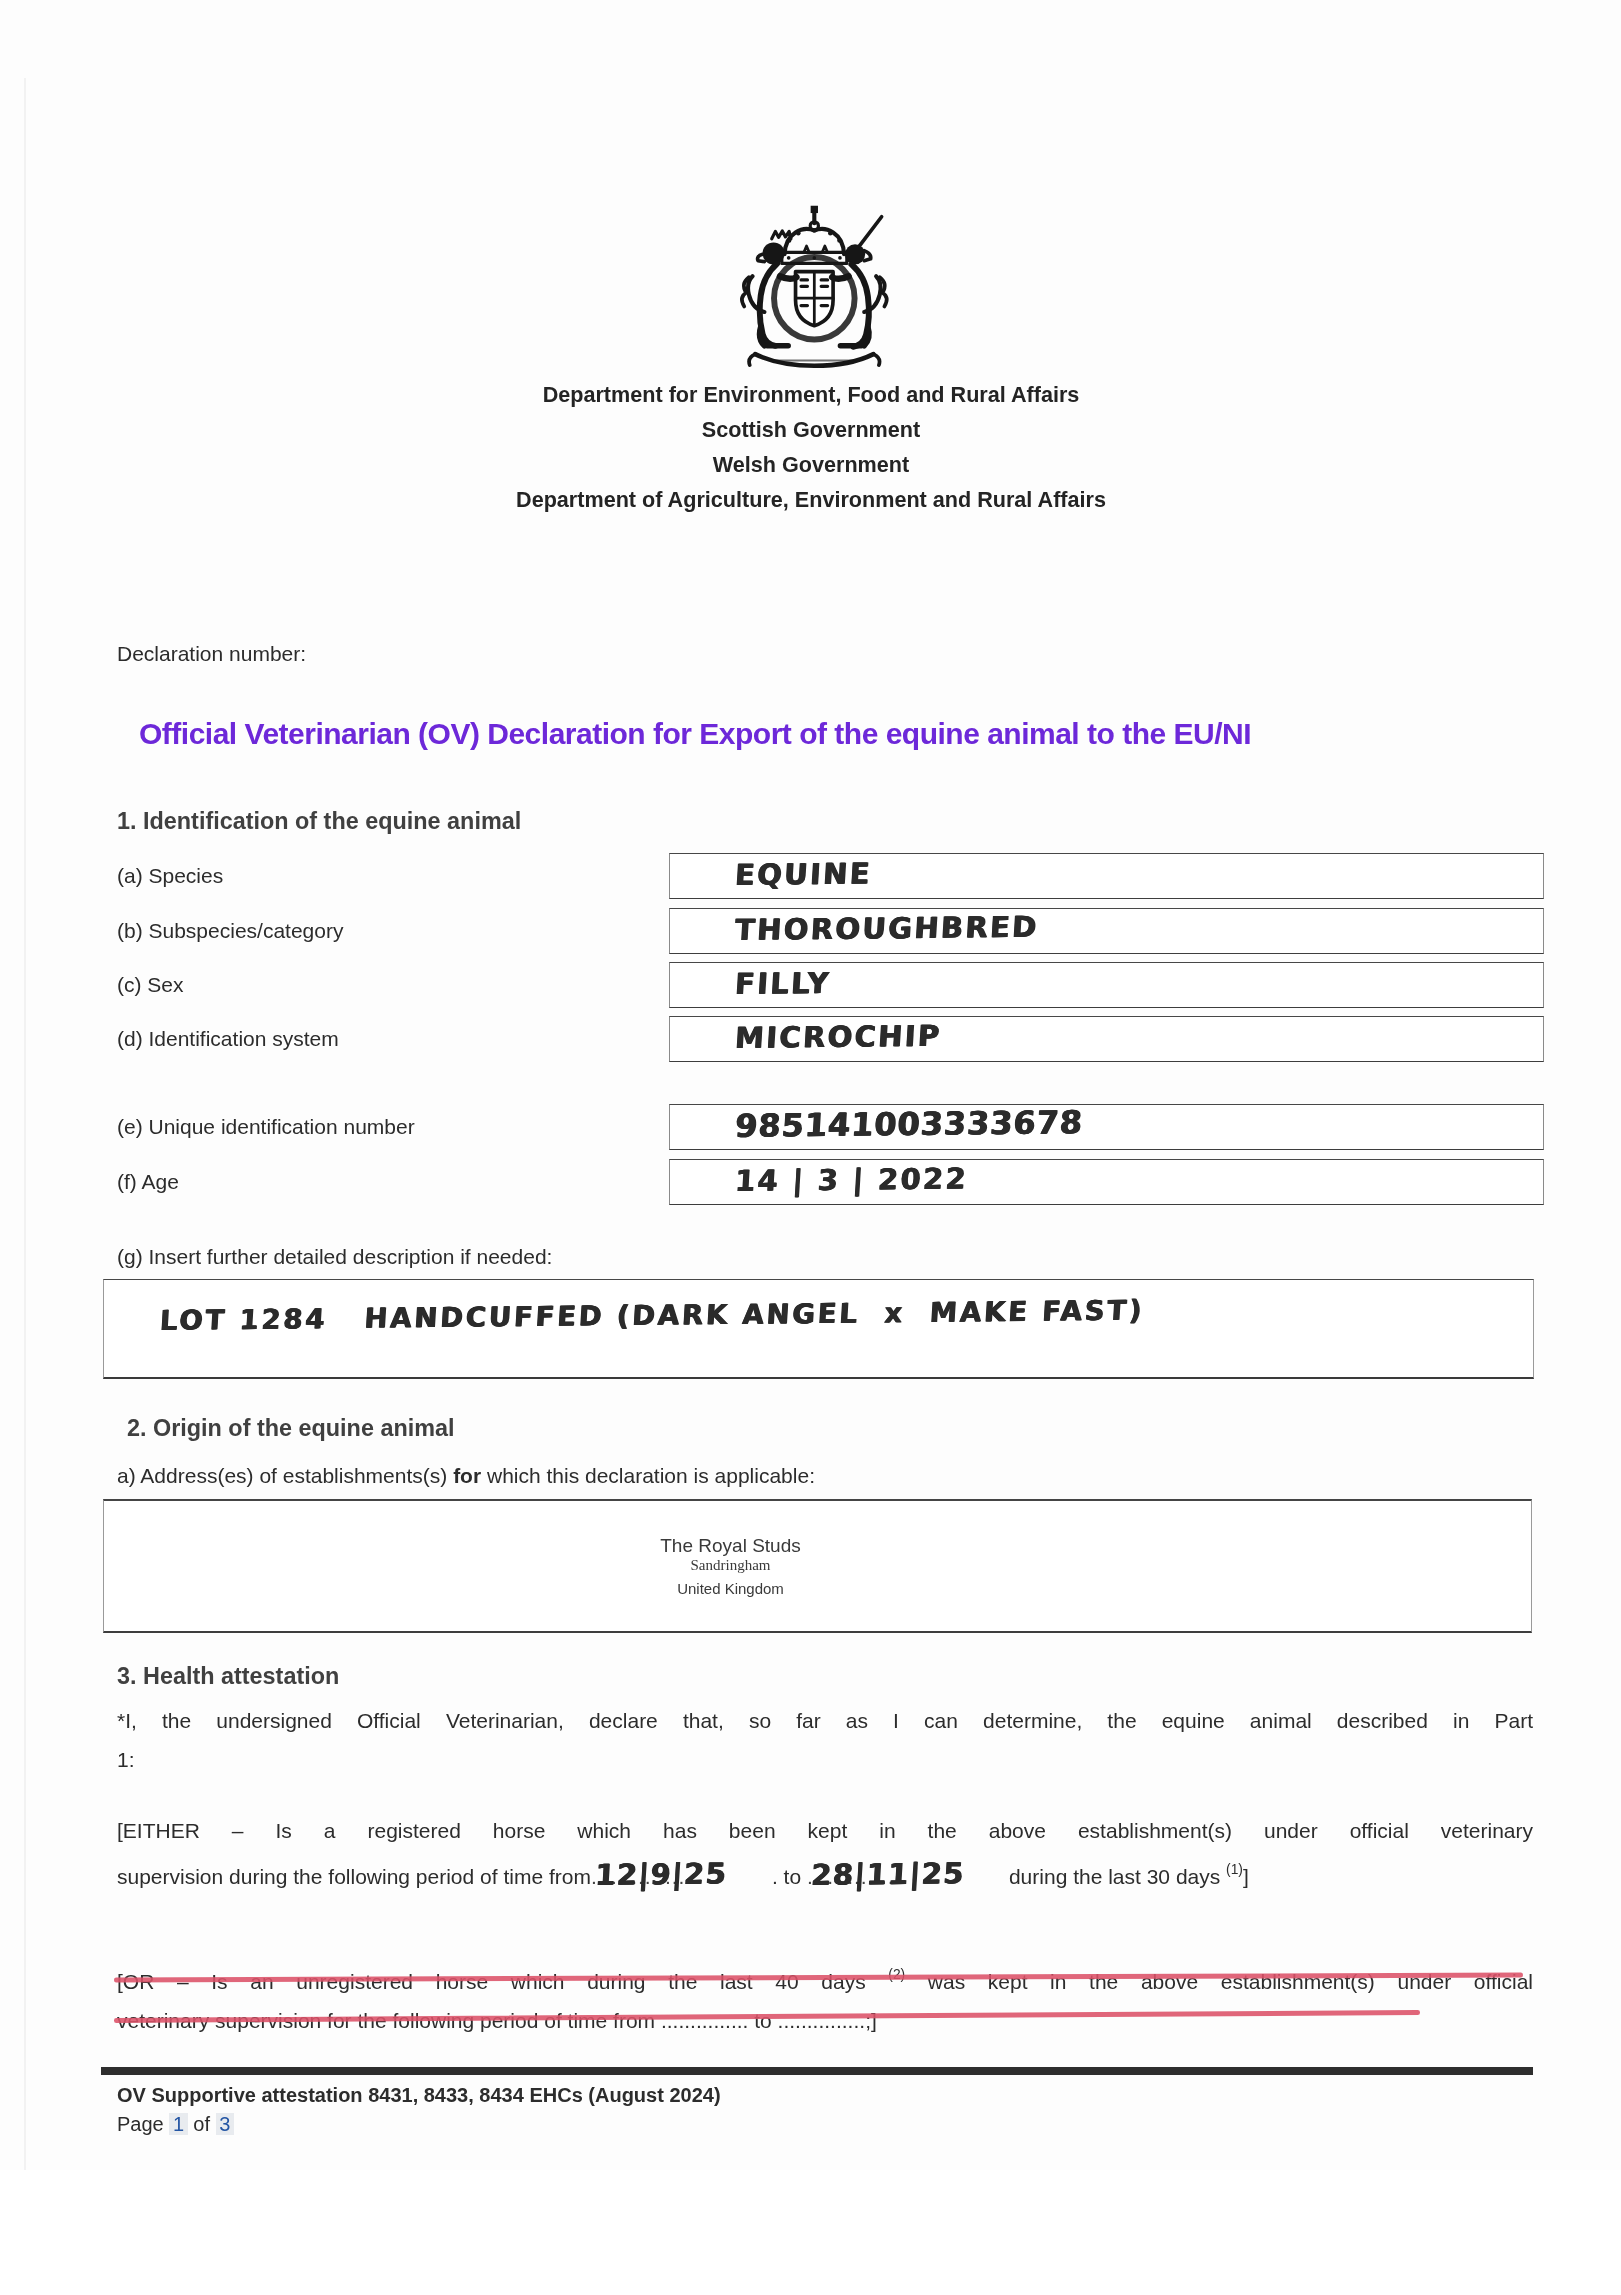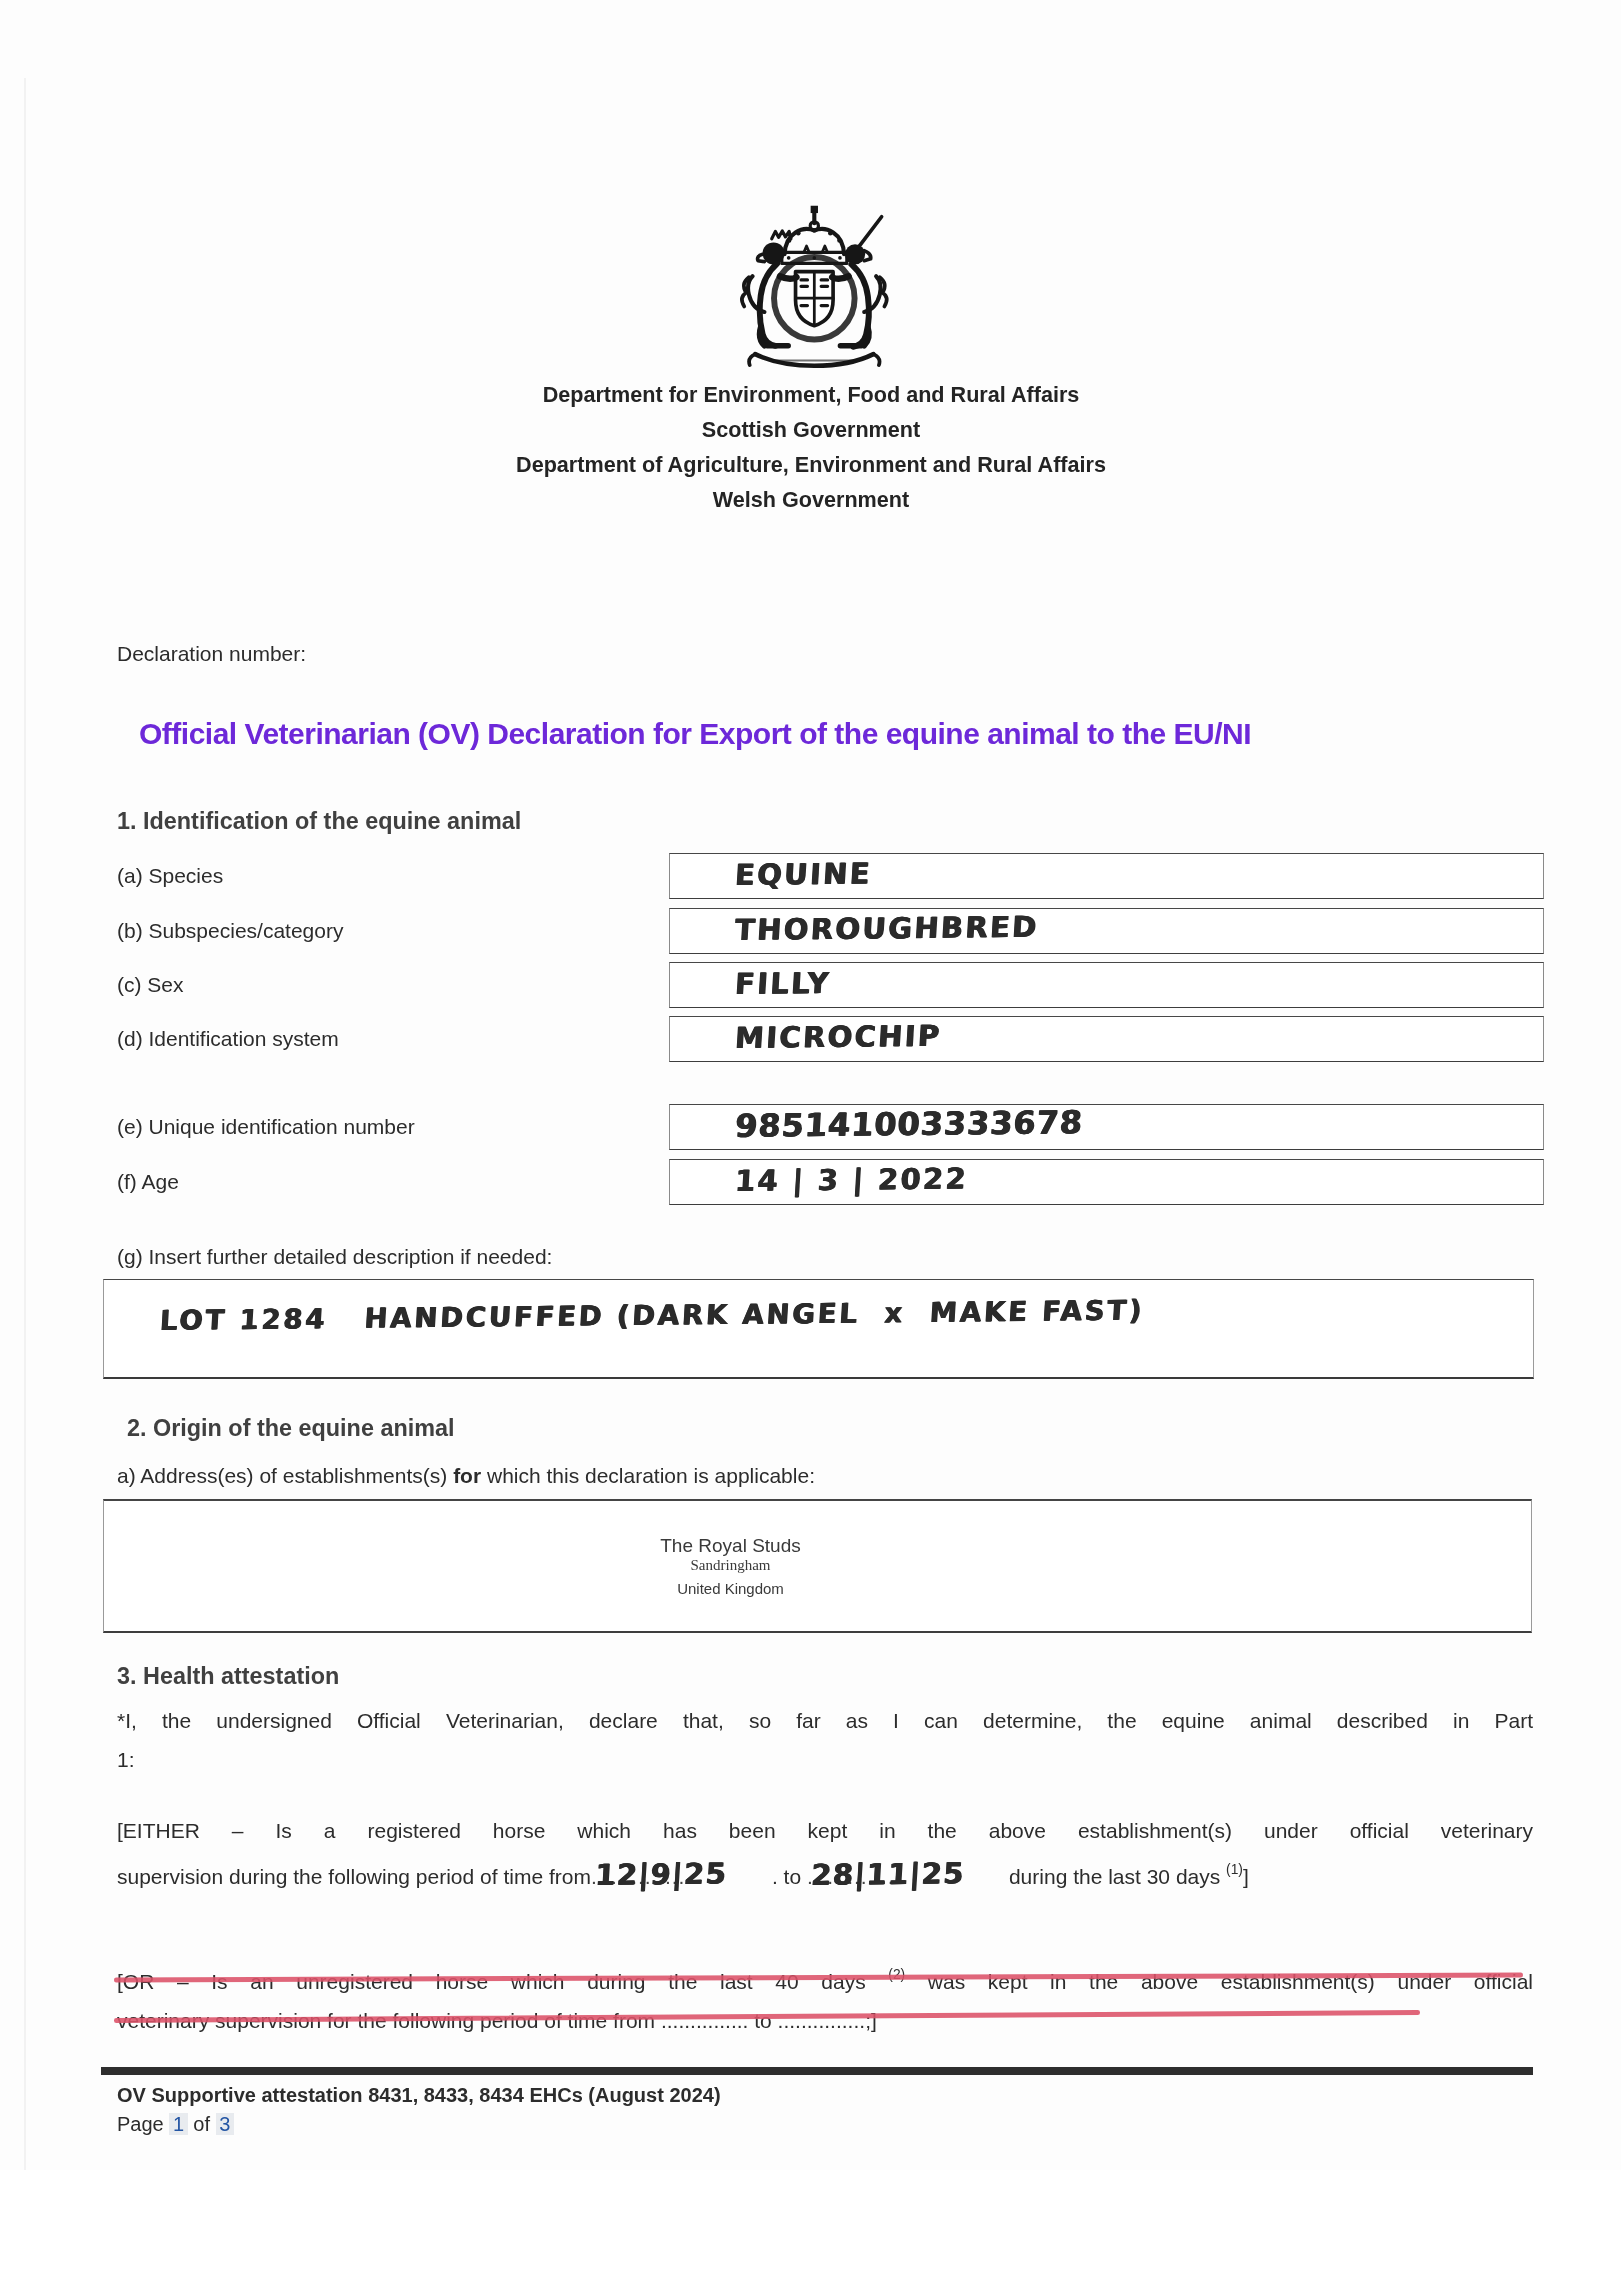--- a/index.html
+++ b/index.html
@@ -122,22 +122,22 @@
         <path d="M92,330 C160,364 282,364 350,330" stroke-width="10"></path>
         <path d="M92,330 q-18,8 -12,24 M350,330 q18,8 12,24" stroke-width="8"></path>
         <path d="M130,344 h180" stroke-width="4" opacity=".6"></path>
       </g>
     </svg>
   </div>
 
   <div class="org">
     <div>Department for Environment, Food and Rural Affairs</div>
     <div>Scottish Government</div>
+    <div>Welsh Government</div>
     <div>Department of Agriculture, Environment and Rural Affairs</div>
-    <div>Welsh Government</div>
   </div>
 
   <div class="decl">Declaration number:</div>
 
   <div class="title">Official Veterinarian (OV) Declaration for Export of the equine animal to the EU/NI</div>
 
   <div class="h-sec" style="top:808px;left:117px;">1. Identification of the equine animal</div>
 
   <div class="frow" style="top:853px;">
     <div class="flabel">(a) Species</div>

